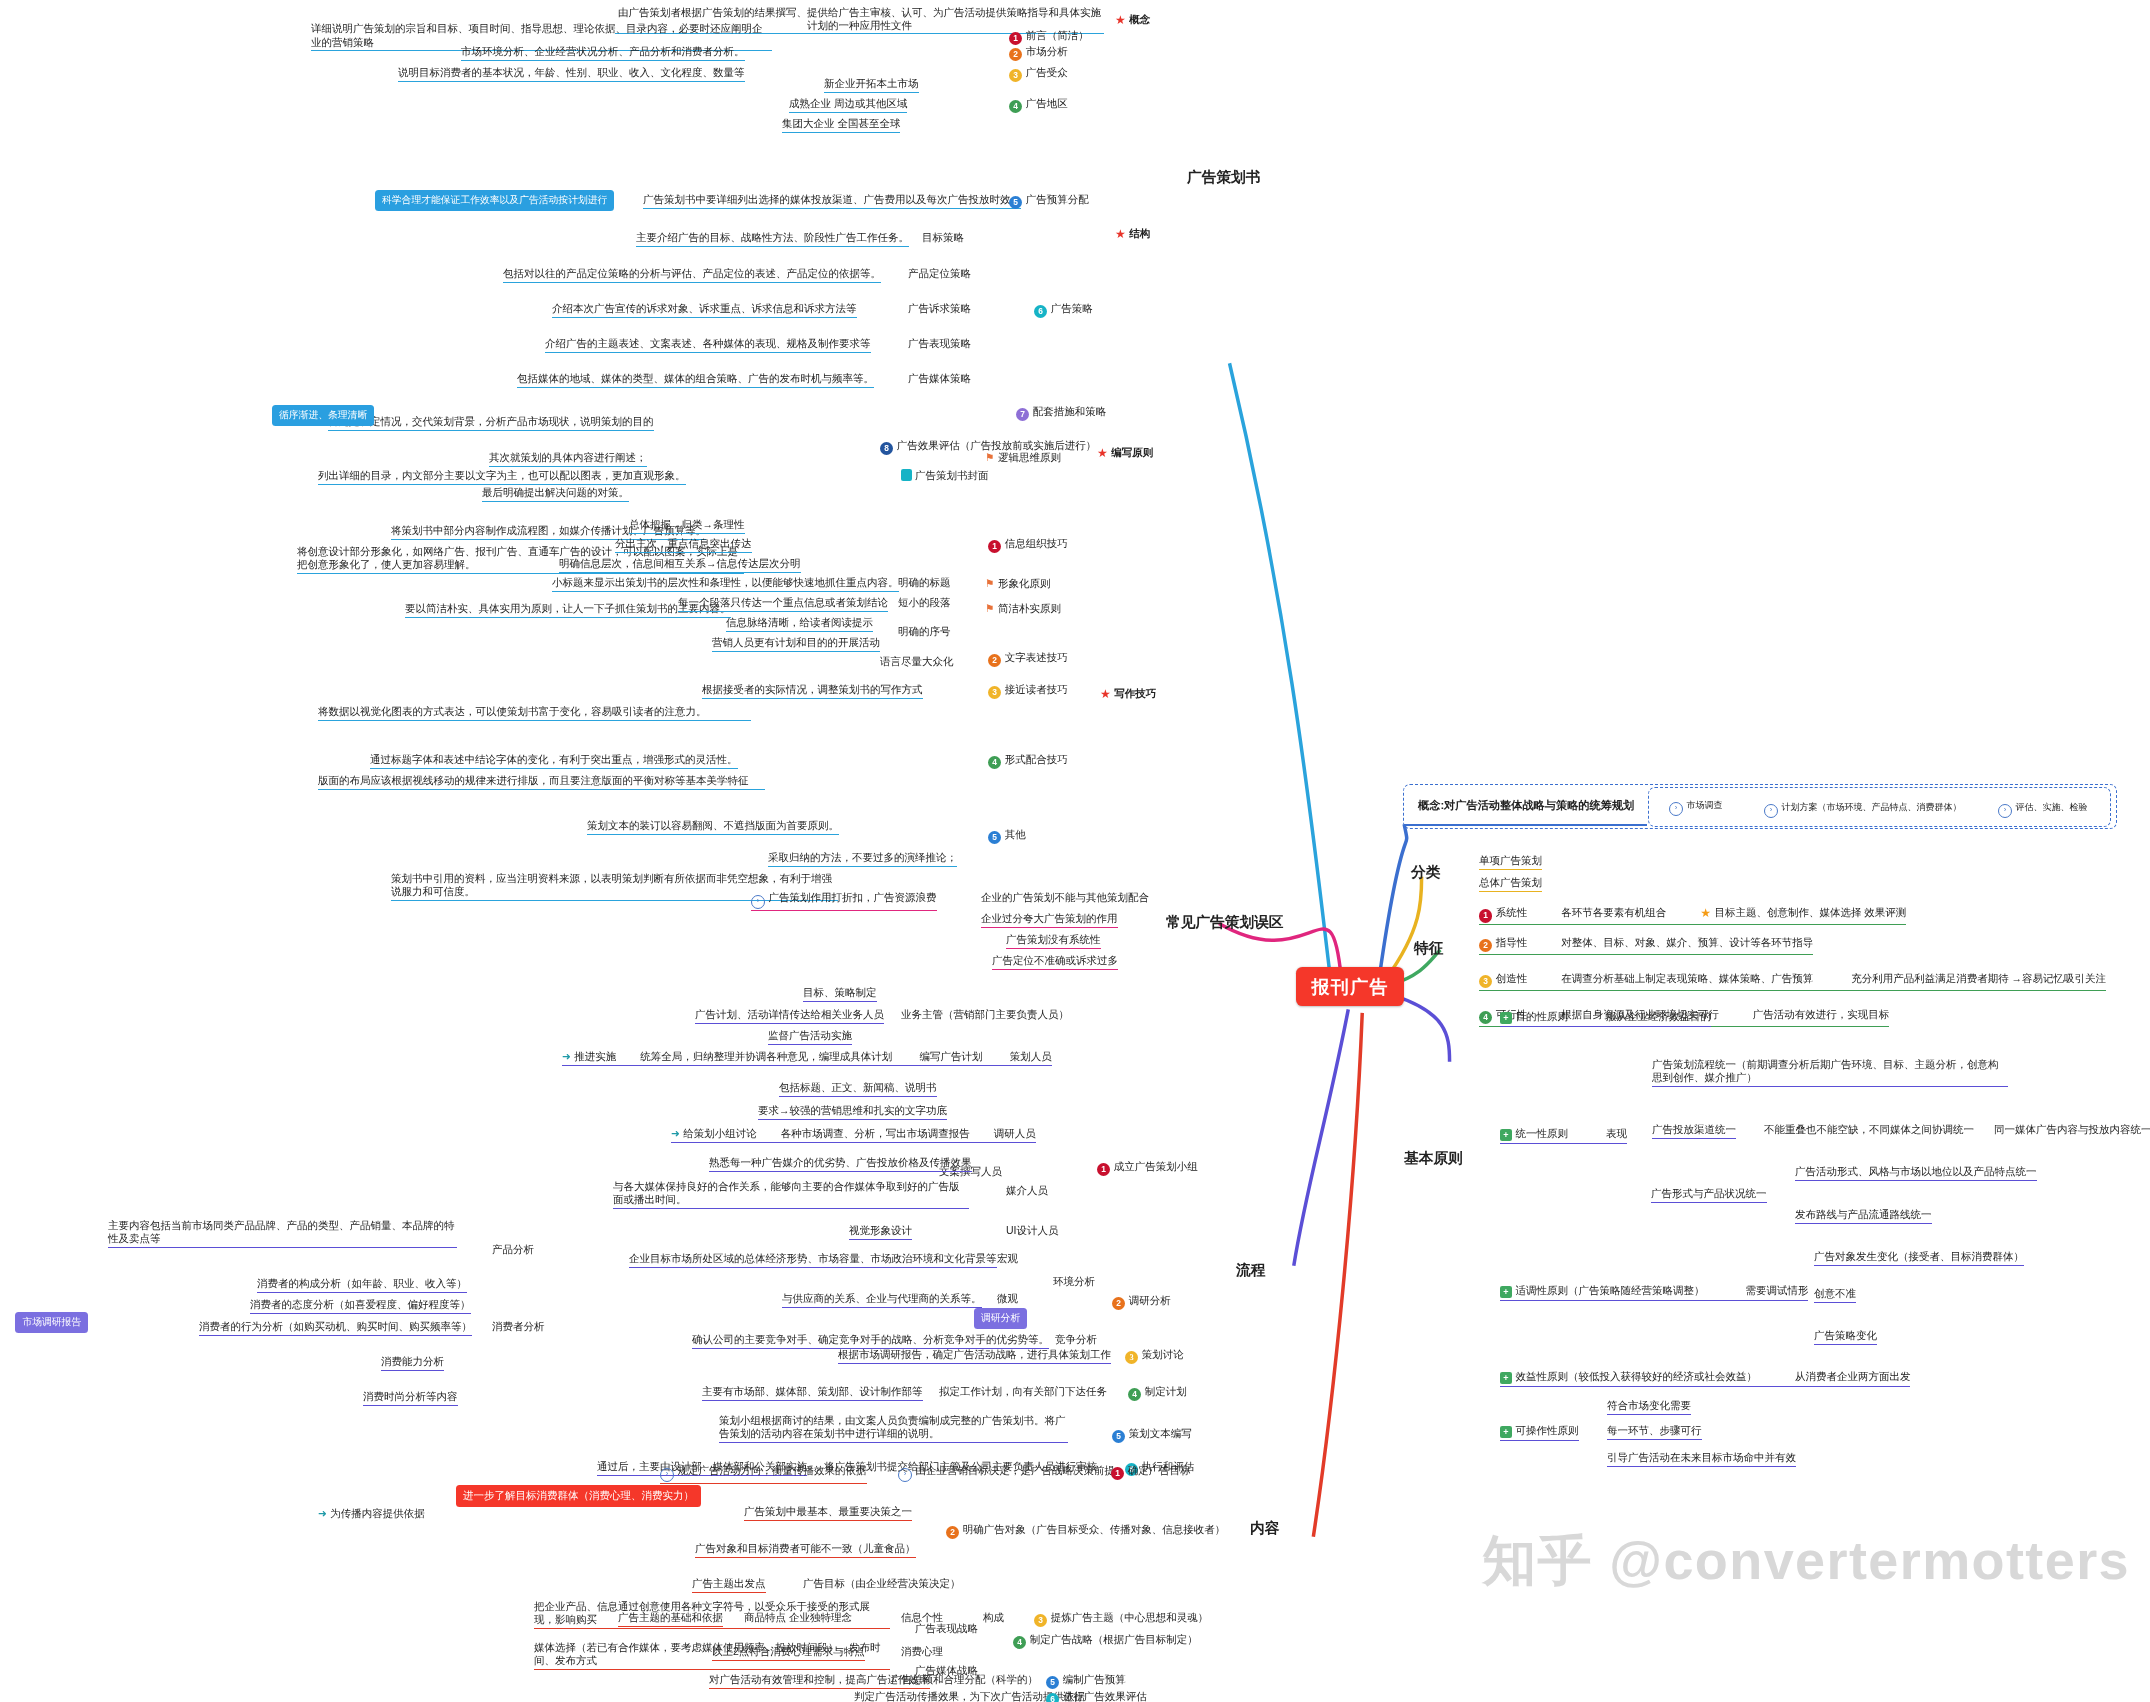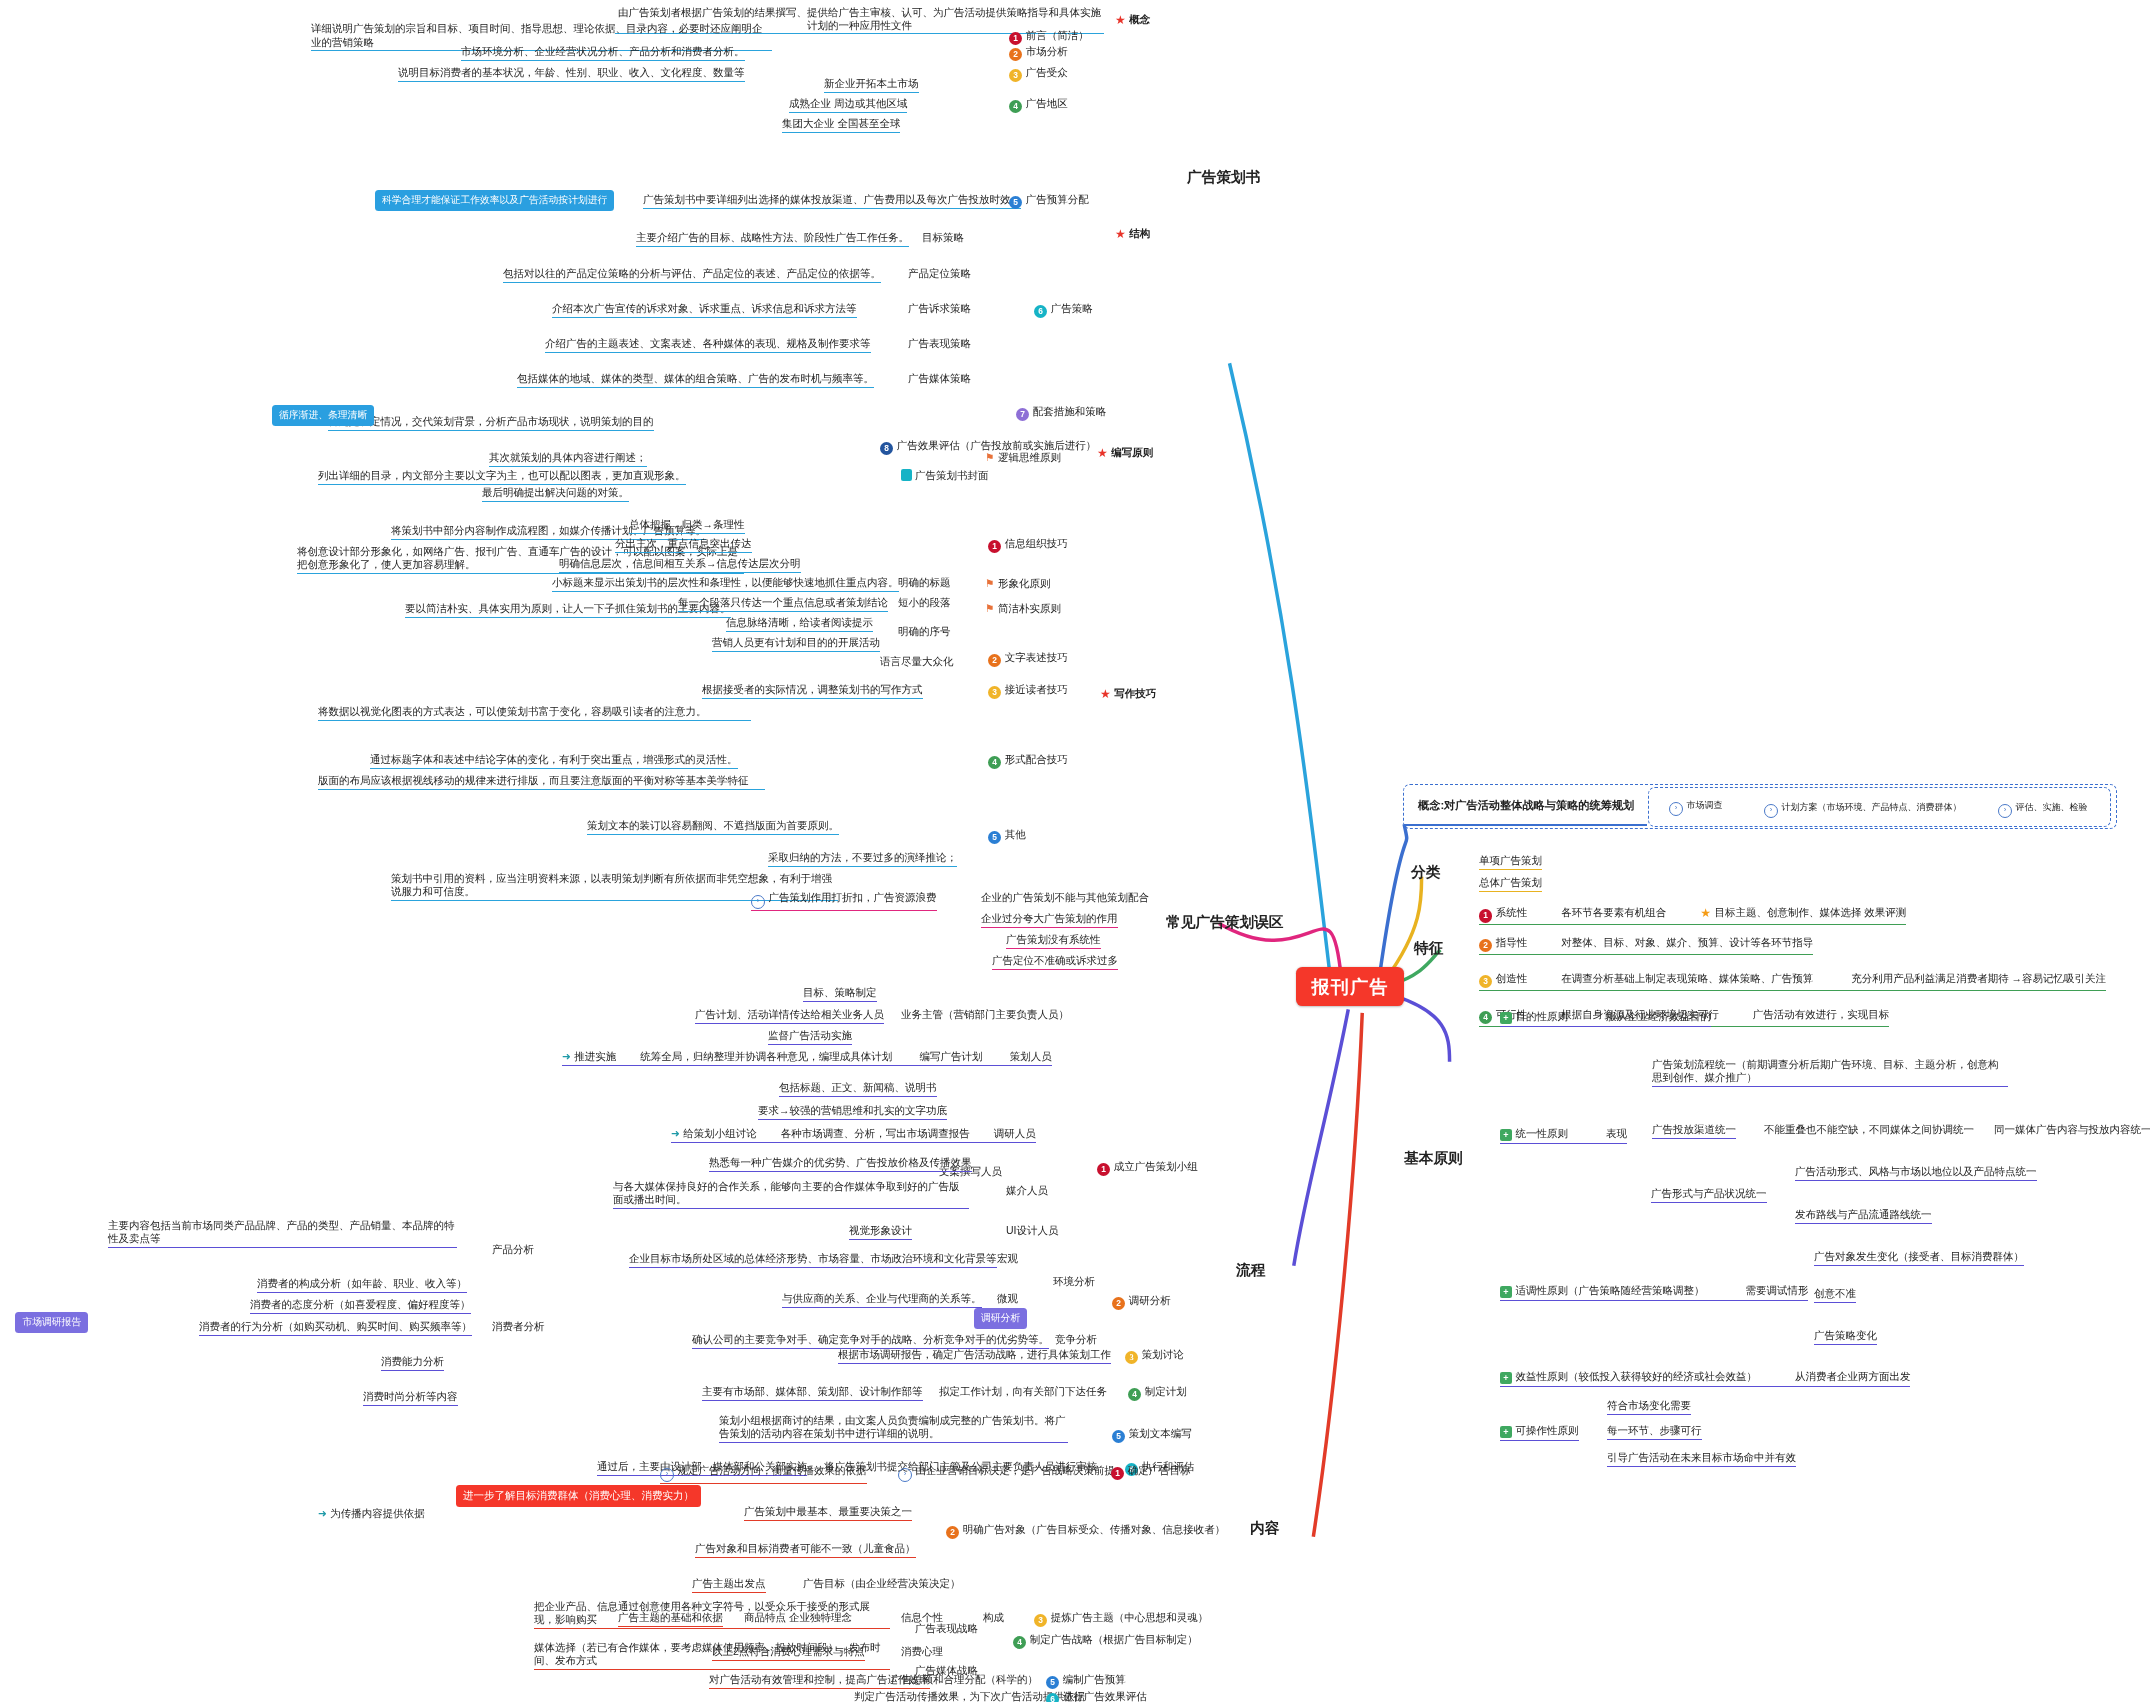--- a/index.html
+++ b/index.html
@@ -409,14 +409,15 @@
   <div class="n ul red none" style="left:891px;top:1673px;">广告总额和合理分配（科学的）</div>
   <div class="n" style="left:1046px;top:1673px;">
     <span class="badge b-blu">5</span><span>编制广告预算</span>
   </div>
 
   <div class="n ul red" style="left:854px;top:1690px;">判定广告活动传播效果，为下次广告活动提供依据</div>
   <div class="n" style="left:1046px;top:1690px;">
     <span class="badge b-cya">6</span><span>进行广告效果评估</span>
   </div>
 
+  <div class="watermark">知乎 @convertermotters</div>
 </div>
 
 
 </body></html>

